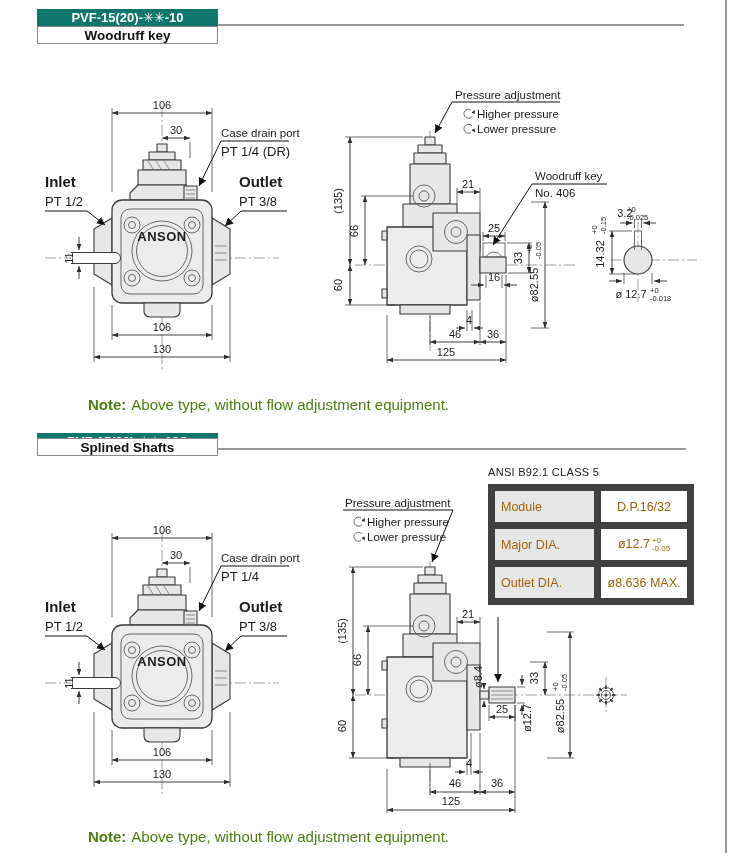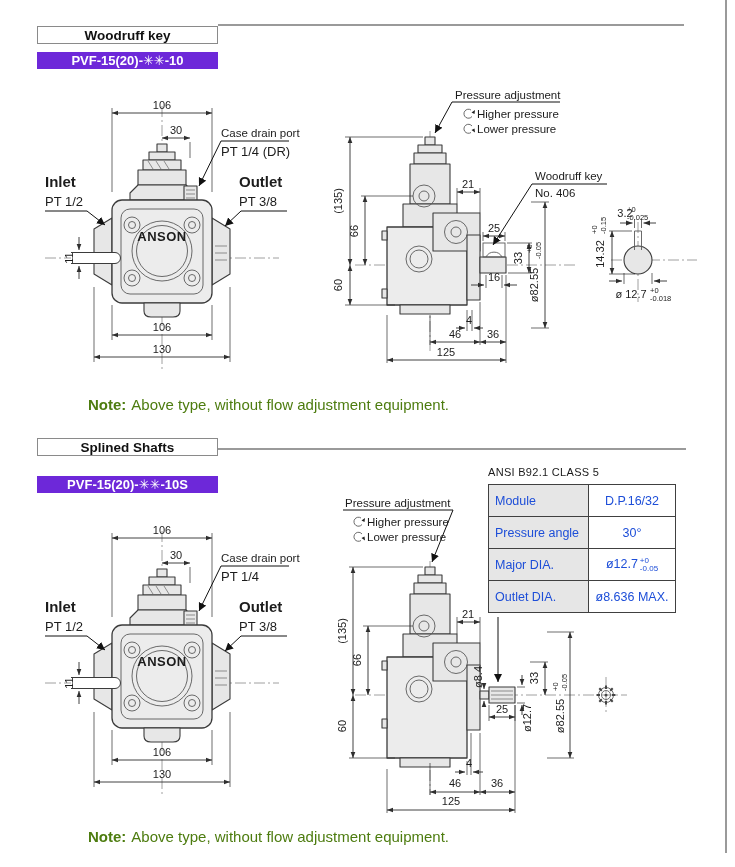--- a/index.html
+++ b/index.html
@@ -1,29 +1,29 @@
 <!DOCTYPE html>
 <html><head>
 <meta charset="utf-8">
 <style>
   html,body{margin:0;padding:0;}
   body{width:735px;height:867px;position:relative;background:#fff;
        font-family:"Liberation Sans","DejaVu Sans",sans-serif;overflow:hidden;}
   .abs{position:absolute;}
-  .banner{width:181px;height:17px;background:#6d28d9;color:#fff;font-weight:bold;
-          font-size:13px;display:flex;align-items:center;justify-content:center;box-sizing:border-box;margin-top:43px;}
+  .banner{width:181px;height:17px;background:#0f766e;color:#fff;font-weight:bold;
+          font-size:13px;display:flex;align-items:center;justify-content:center;box-sizing:border-box;}
   .sublabel{width:181px;height:18px;background:#fff;border:1px solid #8a8a8a;color:#111;
             font-weight:bold;font-size:13.5px;display:flex;align-items:center;justify-content:center;box-sizing:border-box;}
   .hline{height:2px;background:#9a9a9a;}
   .vline{width:2px;background:#9a9a9a;}
   .note{font-size:15px;color:#4d7c0f;}
   .note b{margin-right:5px;}
   .ansi{font-size:11px;color:#1a1a1a;letter-spacing:.3px;}
   table.spec{border-collapse:collapse;}
-  table.spec td{border:1px solid #404040;height:21px;font-size:12.5px;color:#1d4ed8;padding:5px;}
+  table.spec td{border:7px solid #404040;height:21px;font-size:12.5px;color:#a16207;padding:5px;}
   table.spec td.lb{background:#e6e6e6;width:88px;padding-left:6px;}
   table.spec td.vl{width:76px;text-align:center;}
   table.spec tr.teeth td.vl{font-weight:bold;font-size:15px;}
   table.spec{border:1.5px solid #2a2a2a;}
   .tolstack{display:inline-flex;flex-direction:column;font-size:8px;line-height:8px;
             vertical-align:middle;margin-left:2px;text-align:left;}
   
   svg text{fill:#1c1c1c;}
   .dim{font-size:11px;text-anchor:middle;}
   .tol{font-size:7.5px;text-anchor:start;}
@@ -248,24 +248,20 @@
 <div class="abs banner" style="left:37px;top:433px;">PVF-15(20)-✳✳-10S</div>
 <div class="abs hline" style="left:218px;top:448px;width:468px;"></div>
 <div class="abs sublabel" style="left:37px;top:438px;">Splined Shafts</div>
 
 <div class="abs ansi" style="left:488px;top:466px;">ANSI  B92.1 CLASS 5</div>
 <table class="spec abs" style="left:488px;top:484px;">
   <tbody>
       <tr>
         <td class="lb">Module</td>
         <td class="vl">D.P.16/32</td>
-      </tr>
-  <tr>
-        <td class="lb">Pressure angle</td>
-        <td class="vl">30°</td>
       </tr>
   <tr>
         <td class="lb">Major DIA.</td>
       <td class="vl"><span>ø12.7</span><span class="tolstack">
             <span>+0</span>
             <span>-0.05</span>
           </span></td>
       </tr>
   <tr>
         <td class="lb">Outlet DIA.</td>

